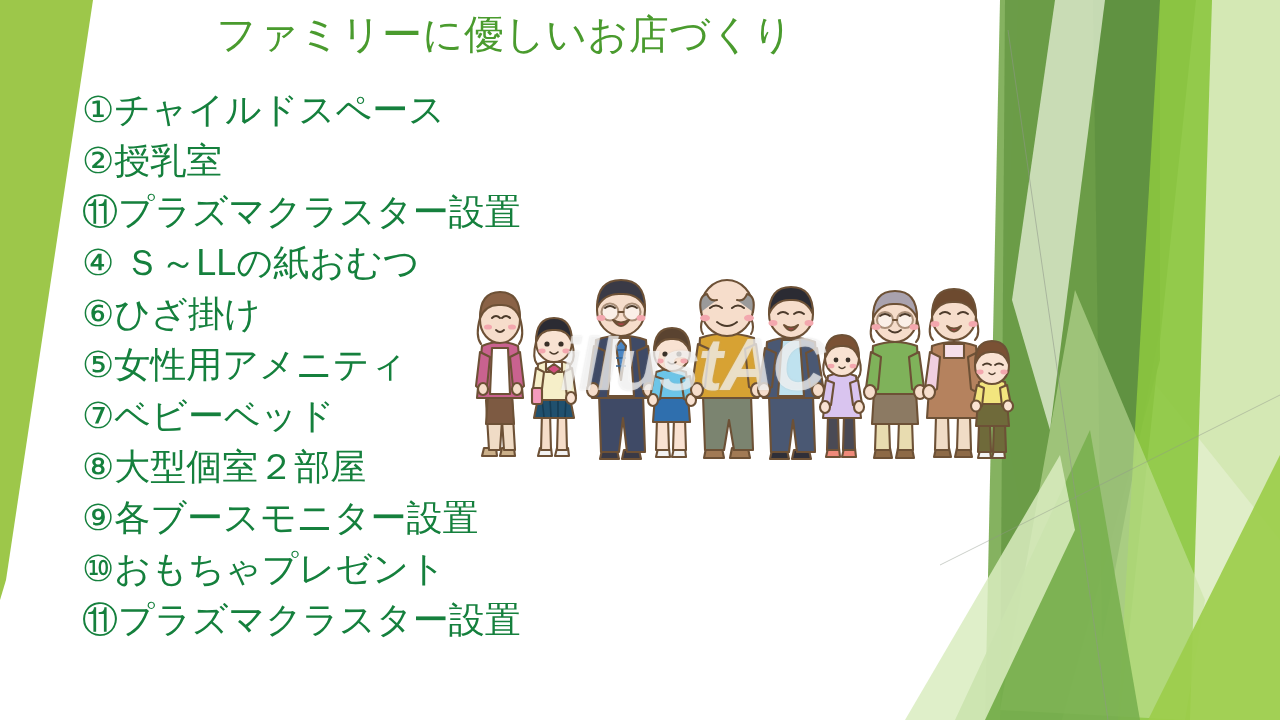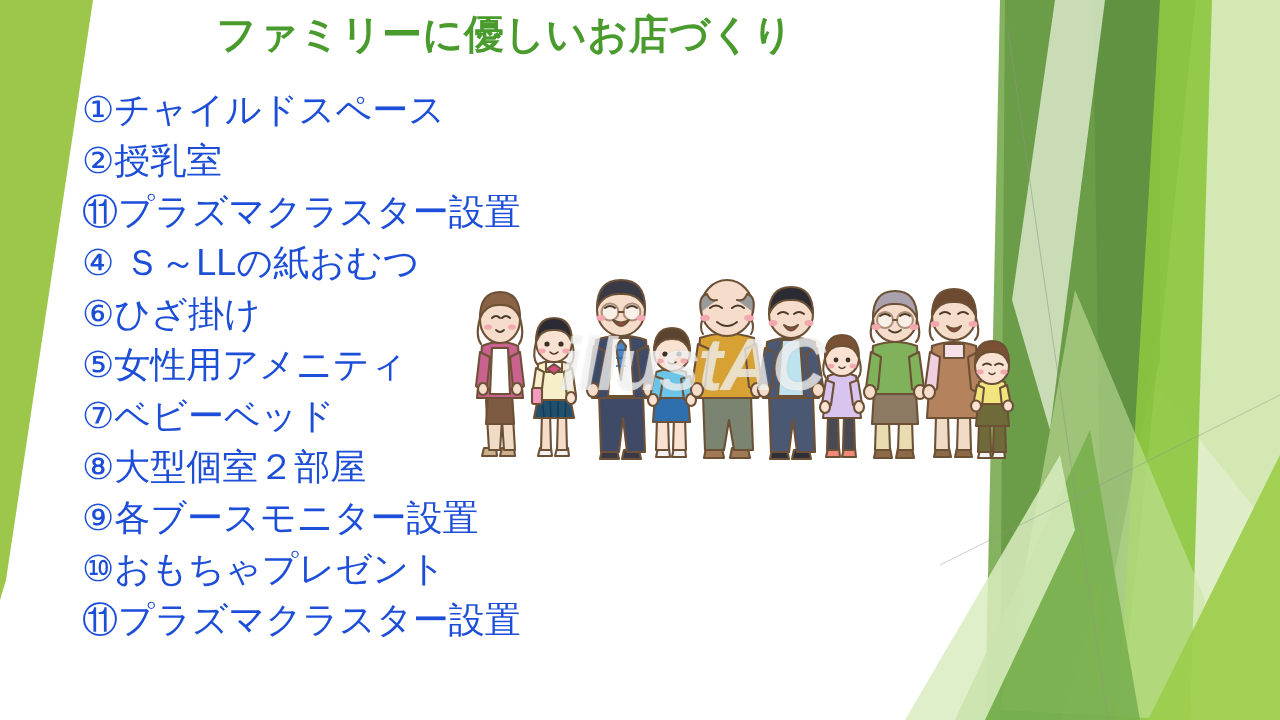--- a/index.html
+++ b/index.html
@@ -27,40 +27,40 @@
 
   
   #title {
     position: absolute;
     left: 0;
     top: 8px;
     width: 1010px;
     text-align: center;
     font-size: 40px;
     line-height: 52px;
-    font-weight: 700;
+    font-weight: 400;
     color: #4a9b2e;
     letter-spacing: 0.5px;
     white-space: nowrap;
   }
 
   
   #list {
     position: absolute;
     left: 82px;
     top: 84px;
     width: 620px;
     margin: 0;
     padding: 0;
     list-style: none;
   }
   #list li {
     font-size: 36px;
     line-height: 51px;
-    color: #1d4ed8;
+    color: #15803d;
     font-weight: 400;
     white-space: nowrap;
     letter-spacing: 0px;
   }
 
   
   #illustration {
     position: absolute;
     left: 462px;
     top: 272px;

